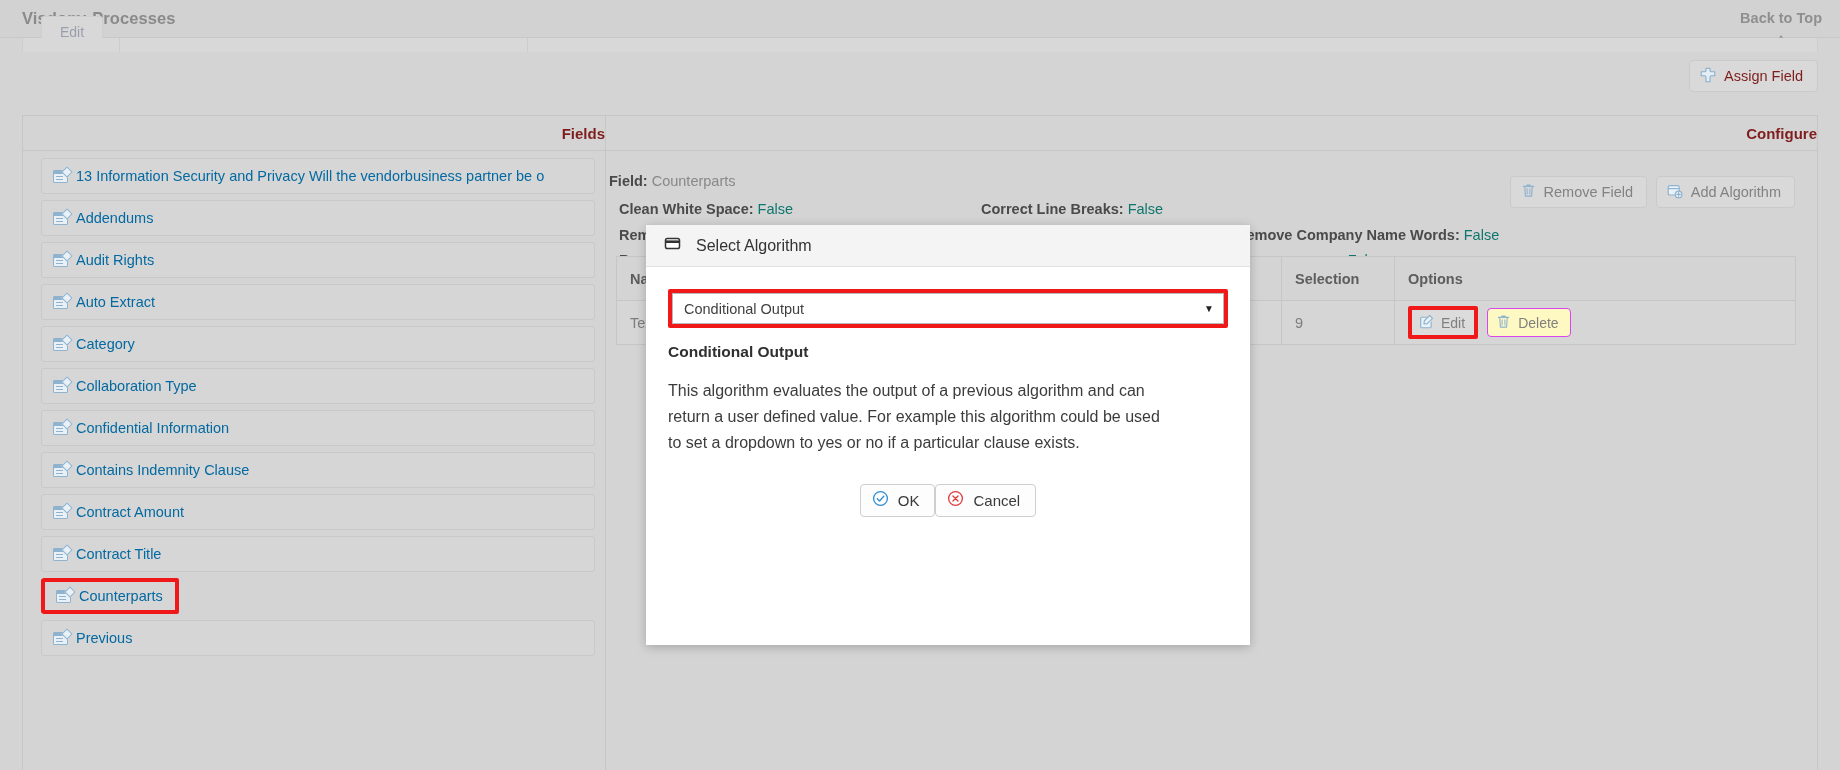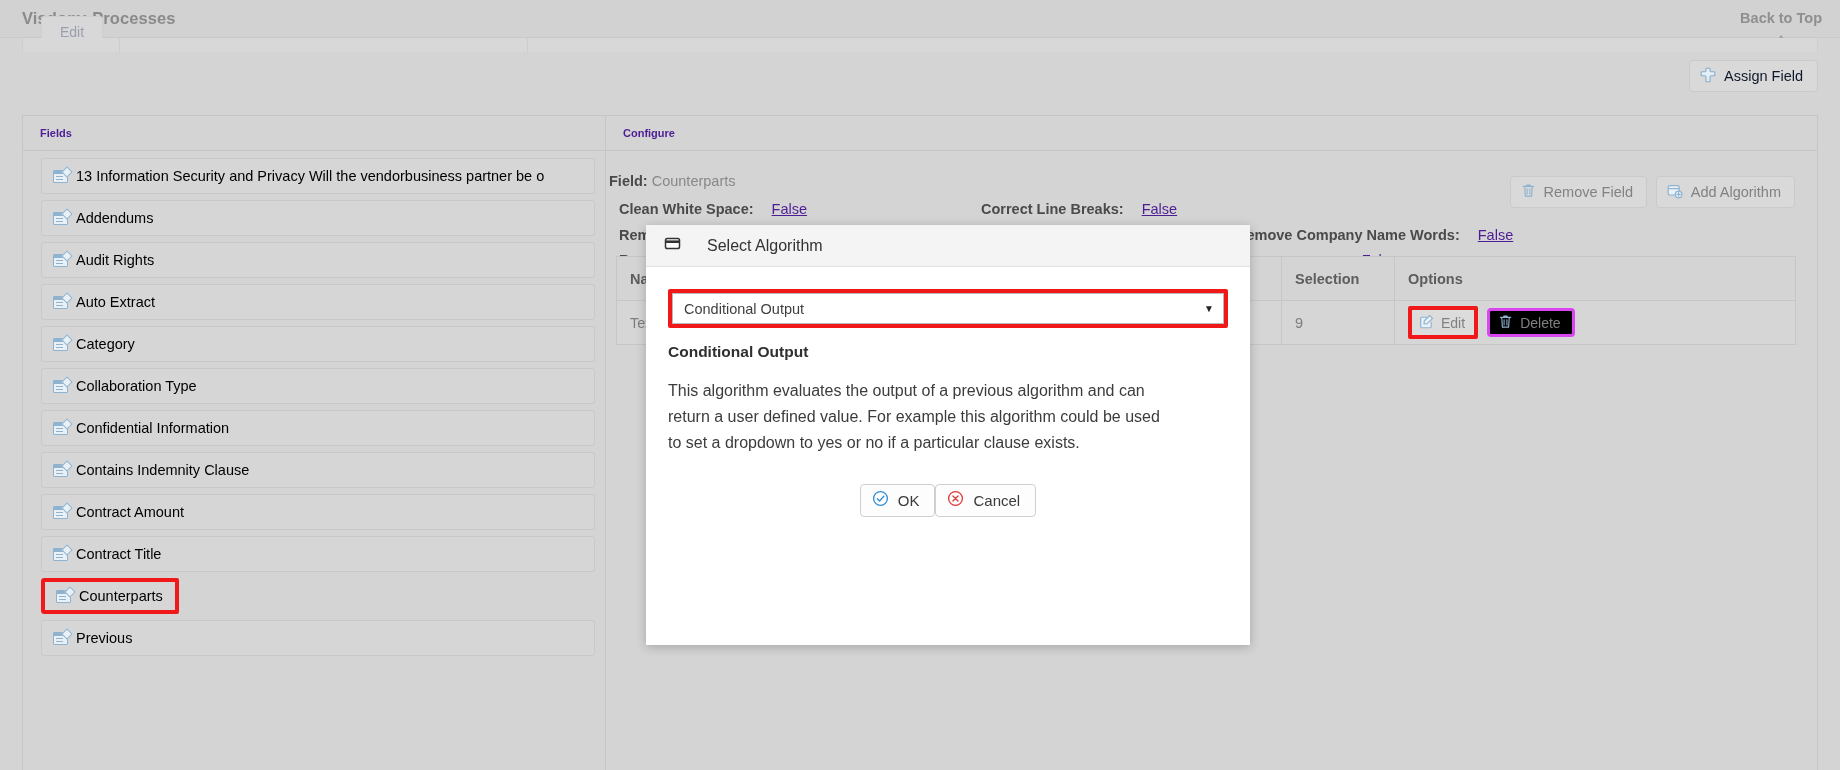--- a/index.html
+++ b/index.html
@@ -104,21 +104,21 @@
     top: 60px;
     height: 32px;
     padding: 0 14px 0 10px;
     border: 1px solid #cacaca;
     border-radius: 4px;
     background: #d9d9d9;
     display: flex;
     align-items: center;
     gap: 8px;
     font-size: 14.5px;
-    color: #0f172a;
+    color: #7f1d1d;
     cursor: pointer;
     box-sizing: border-box;
   }
 
   
   #panels {
     position: absolute;
     left: 22px;
     top: 115px;
     width: 1796px;
@@ -136,25 +136,26 @@
     position: relative;
   }
   .panel-right {
     flex: 1;
     position: relative;
   }
   .panel-head {
     height: 35px;
     line-height: 35px;
     padding-left: 17px;
-    font-size: 11px;
+    font-size: 15px;
     font-weight: bold;
-    color: #4c1d95;
+    color: #7f1d1d;
     border-bottom: 1px solid #c6c6c6;
     box-sizing: border-box;
+    text-align: right;
   }
 
   
   #field-list {
     position: absolute;
     top: 35px;
     left: 0;
     right: 0;
     bottom: 0;
     padding: 7px 10px 0 18px;
@@ -164,21 +165,21 @@
   .field-item {
     height: 36px;
     border: 1px solid #c9c9c9;
     border-radius: 3px;
     background: #d6d6d6;
     margin-bottom: 6px;
     display: flex;
     align-items: center;
     padding-left: 11px;
     font-size: 14.5px;
-    color: #000000;
+    color: #0369a1;
     white-space: nowrap;
     overflow: hidden;
     box-sizing: border-box;
     cursor: pointer;
     position: relative;
   }
   .field-item .fi-label { margin-left: 8px; }
   .field-item.highlight {
     border: none;
     background: transparent;
@@ -237,24 +238,22 @@
   }
   .cfg-line {
     position: absolute;
     font-size: 14.5px;
     color: #5d5d5d;
     white-space: nowrap;
   }
   .cfg-line b { font-weight: bold; color: #4a4a4a; }
   .cfg-line .val { color: #888888; }
   .cfg-link {
-    color: #4c1d95;
-    text-decoration: underline;
-    cursor: pointer;
-    margin-left: 14px;
+    color: #0f766e;
+    cursor: pointer;
   }
 
   #btn-remove-field, #btn-add-algorithm {
     position: absolute;
     height: 32px;
     padding: 0 13px 0 10px;
     border: 1px solid #cacaca;
     border-radius: 4px;
     background: #d9d9d9;
     display: flex;
@@ -308,23 +307,23 @@
   }
   #algo-table .c:last-child { border-right: none; }
   .col-name   { width: 300px; }
   .col-algo   { width: 365px; }
   .col-sel    { width: 113px; }
   .col-opt    { flex: 1; }
 
   .opt-btn {
     height: 29px;
     padding: 0 11px 0 8px;
-    border: 3px solid #d946ef;
+    border: 1px solid #d946ef;
     border-radius: 4px;
-    background: #000000;
+    background: #fef9c3;
     display: inline-flex;
     align-items: center;
     gap: 7px;
     font-size: 14px;
     color: #808080;
     cursor: pointer;
     box-sizing: border-box;
   }
   .opt-btn.edit-hl {
     border: 4px solid #f01818;
@@ -349,21 +348,21 @@
     box-shadow: 0 2px 10px rgba(0,0,0,.22);
     box-sizing: border-box;
   }
   #modal-head {
     height: 42px;
     background: #f4f4f4;
     border-bottom: 1px solid #e2e2e2;
     display: flex;
     align-items: center;
     padding-left: 18px;
-    gap: 26px;
+    gap: 15px;
     font-size: 16px;
     color: #333;
     box-sizing: border-box;
   }
   #modal-body { padding: 22px 22px 0 22px; }
 
   .select-wrap {
     border: 4px solid #f01818;
     border-radius: 2px;
     box-sizing: border-box;

